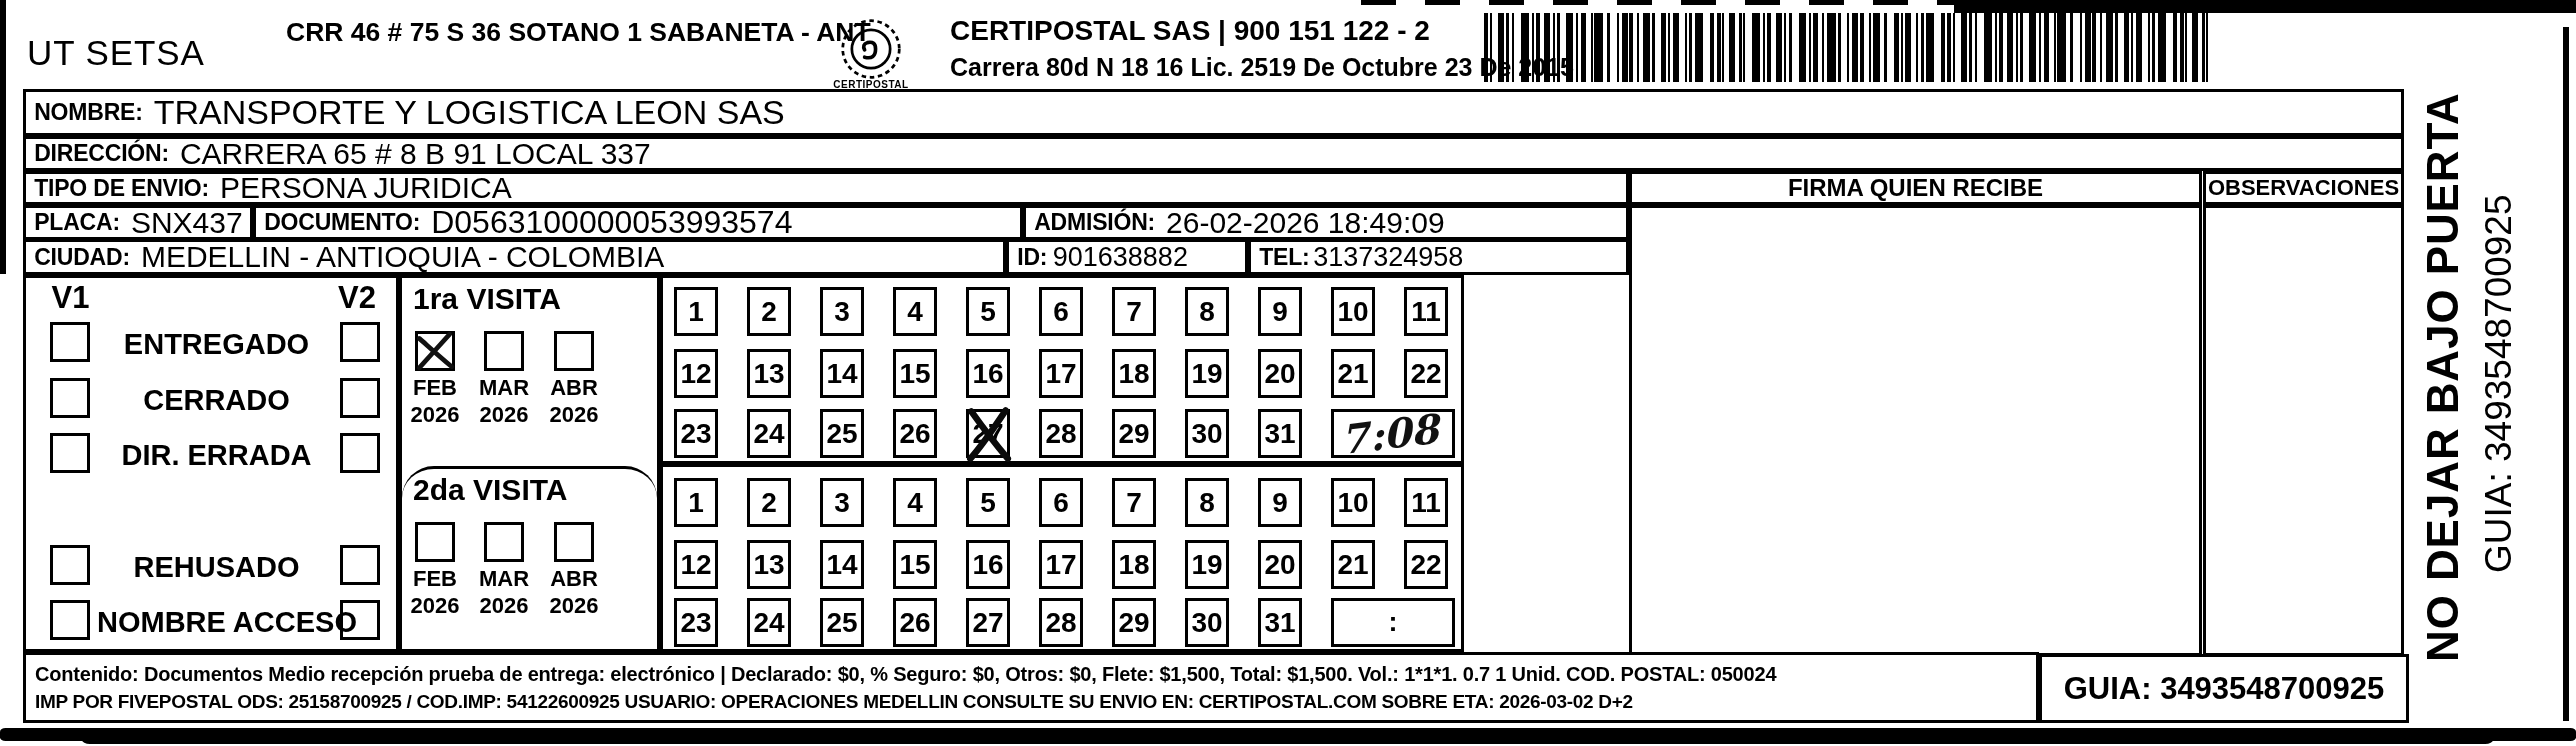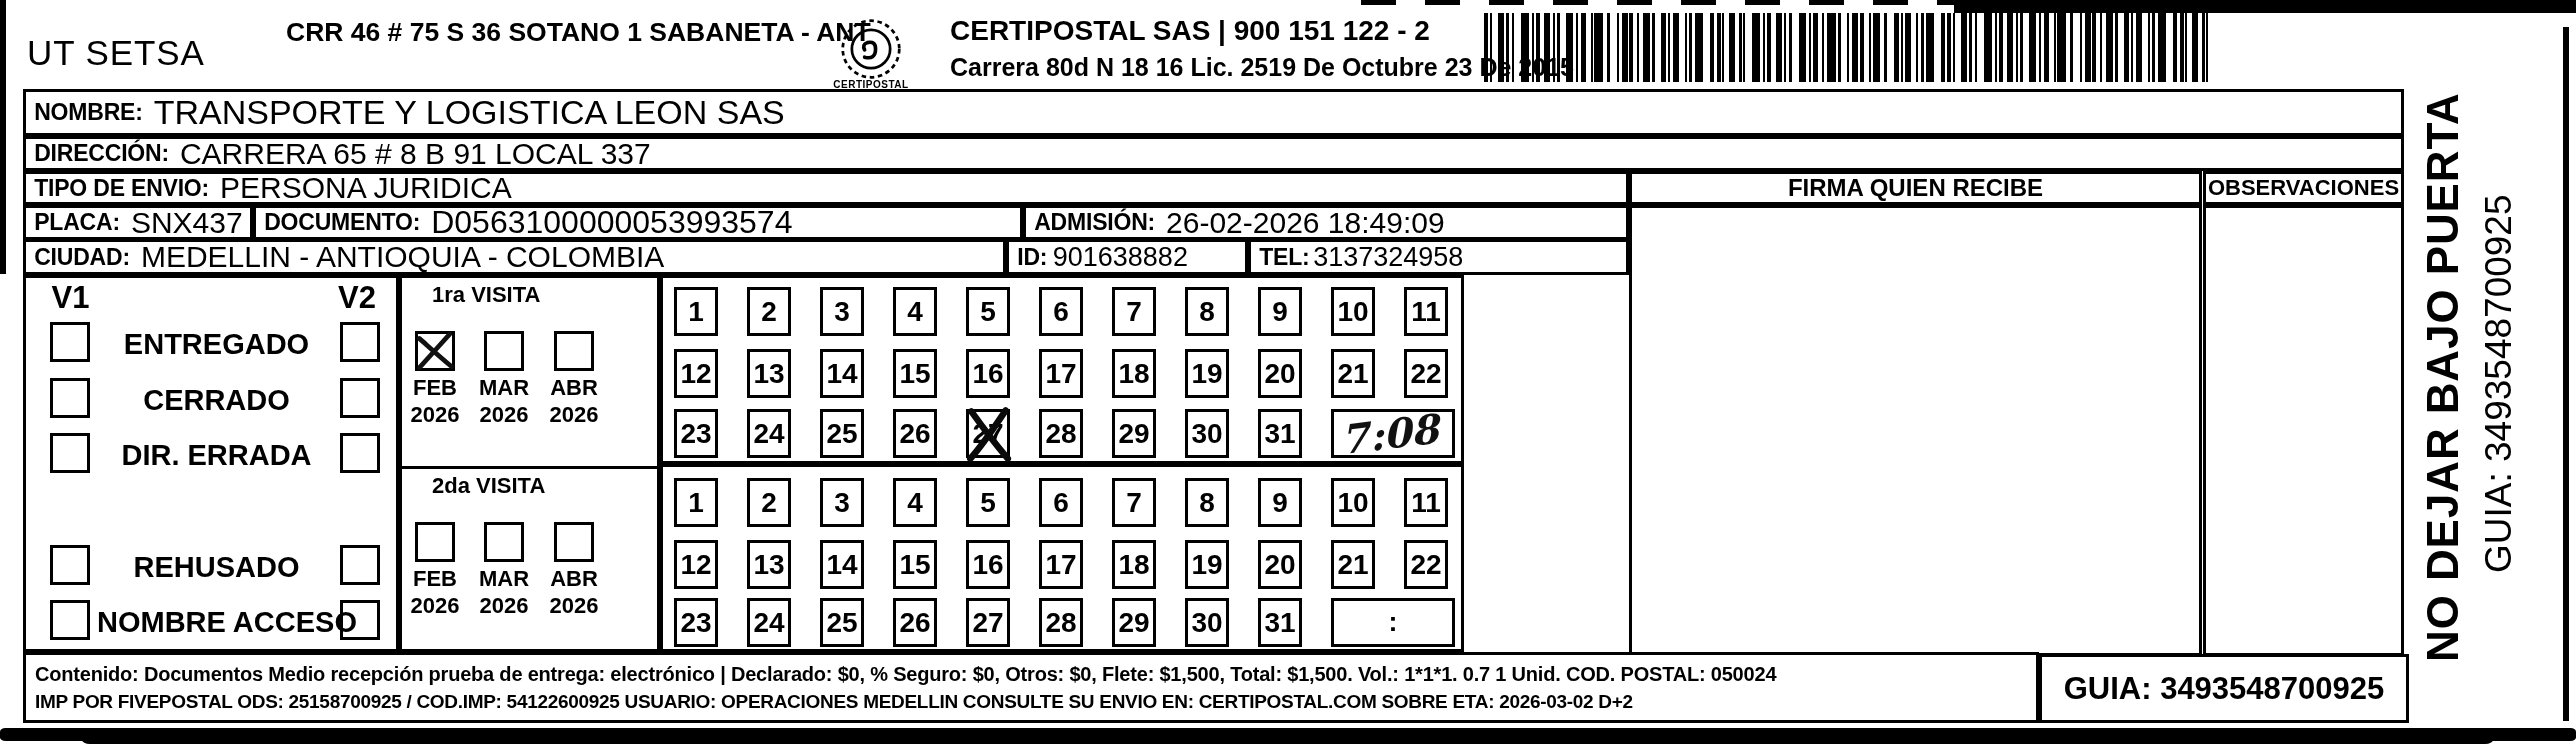--- a/index.html
+++ b/index.html
@@ -30,21 +30,21 @@
   #status-panel{left:23px;top:275px;width:376px;height:377px;}
   .vhdr{position:absolute;top:1.8px;font-size:31px;font-weight:bold;}
   .status-row{position:absolute;left:0;width:100%;height:46px;}
   .pcheckbox{position:absolute;width:40px;height:40px;border:3.7px solid #000;box-sizing:border-box;}
   .status-label{position:absolute;left:71px;width:239px;text-align:center;font-weight:bold;font-size:29px;line-height:44px;}
   .xmark{position:absolute;left:-3.7px;top:-3.7px;width:42px;height:42px;}
   .xmark path{stroke:#111;stroke-width:4.5;fill:none;stroke-linecap:round;}
   
   #visita-panel{left:399px;top:275px;width:261px;height:377px;padding-left:0;display:block;}
   .visita-half{position:absolute;left:0;width:100%;height:188px;}
-  .visita-title{position:absolute;left:30px;top:3.7px;font-size:22px;font-weight:bold;}
+  .visita-title{position:absolute;left:11px;top:3.7px;font-size:30px;font-weight:bold;}
   .monthbox{position:absolute;top:53px;width:40px;height:40px;border:3.7px solid #000;box-sizing:border-box;}
   .monthlab{position:absolute;top:97px;width:66px;text-align:center;font-size:22px;font-weight:bold;}
   .yearlab{position:absolute;top:124px;width:66px;text-align:center;font-size:22px;font-weight:bold;}
   
   .day-grid{position:absolute;left:660px;width:804px;border:3.7px solid #000;box-sizing:border-box;background:#fff;}
   .day-cell{position:absolute;width:44px;height:49px;border:3.7px solid #000;box-sizing:border-box;
             display:flex;align-items:center;justify-content:center;font-size:28px;font-weight:bold;}
   .time-box{position:absolute;width:124px;height:49px;border:3.7px solid #000;box-sizing:border-box;
             display:flex;align-items:center;justify-content:center;}
   .day-x{position:absolute;left:-7.3px;top:-7.3px;width:53px;height:58px;}
@@ -286,21 +286,21 @@
         </div>
         <div class="monthlab" style="left: 0px;">FEB</div>
         <div class="yearlab" style="left: 0px;">2026</div>
         <div class="monthbox" style="left: 82px;"></div>
         <div class="monthlab" style="left: 69px;">MAR</div>
         <div class="yearlab" style="left: 69px;">2026</div>
         <div class="monthbox" style="left: 152px;"></div>
         <div class="monthlab" style="left: 139px;">ABR</div>
         <div class="yearlab" style="left: 139px;">2026</div>
       </div>
-    <div class="visita-half" id="visit2-half" style="top:188px;border-top:3.7px solid #000;height:185px;">
+    <div class="visita-half" id="visit2-half" style="top:188px;border-top:3.7px solid #000;height:185px;border-radius:32px;">
       <div class="visita-title">2da VISITA</div>
     <div class="monthbox" style="left: 12.8px;"></div>
         <div class="monthlab" style="left: 0px;">FEB</div>
         <div class="yearlab" style="left: 0px;">2026</div>
         <div class="monthbox" style="left: 82px;"></div>
         <div class="monthlab" style="left: 69px;">MAR</div>
         <div class="yearlab" style="left: 69px;">2026</div>
         <div class="monthbox" style="left: 152px;"></div>
         <div class="monthlab" style="left: 139px;">ABR</div>
         <div class="yearlab" style="left: 139px;">2026</div>

